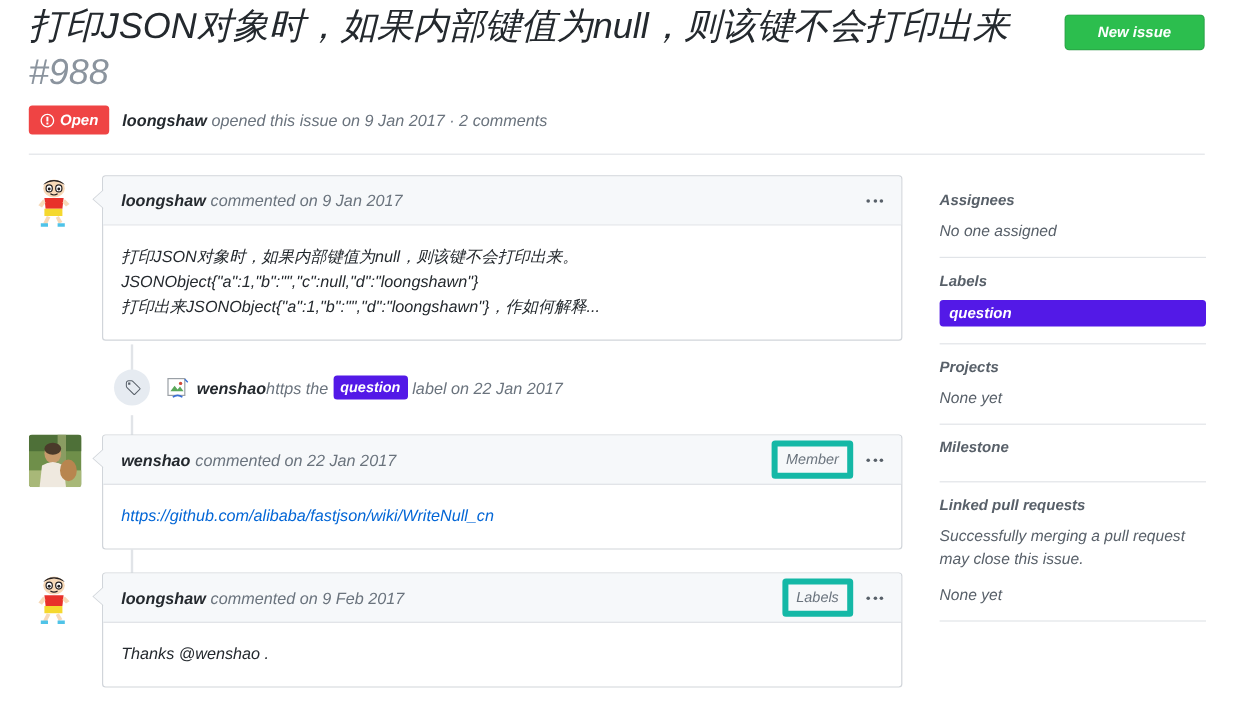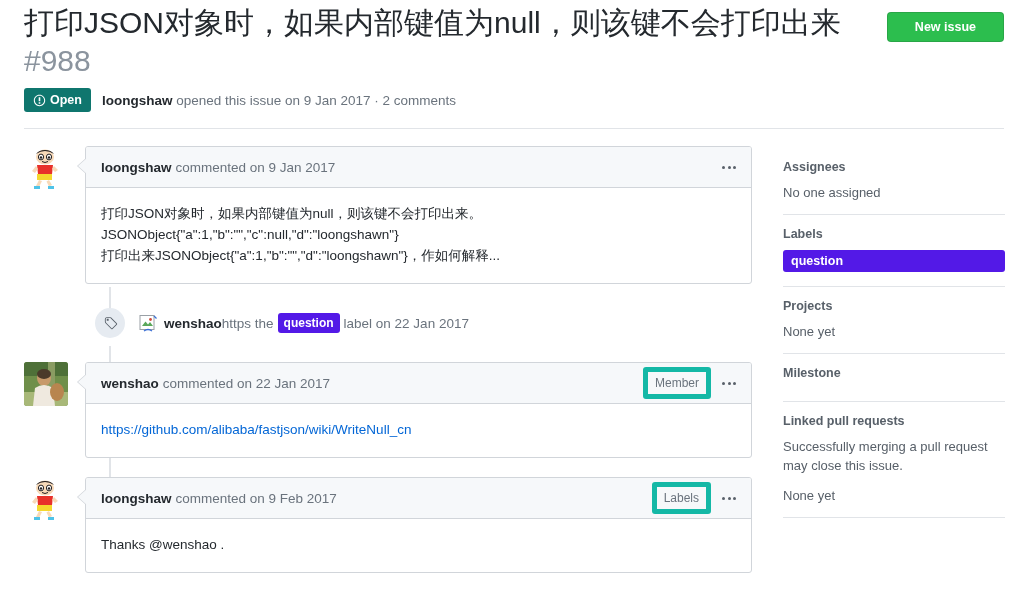--- a/index.html
+++ b/index.html
@@ -4,21 +4,21 @@
 <style>
   * { box-sizing: border-box; }
   html, body {
     margin: 0; padding: 0;
     width: 1028px; height: 598px;
     background: #ffffff;
     font-family: "Liberation Sans", sans-serif;
     color: #24292e;
     overflow: hidden;
   }
-  .page { position: relative; width: 836px; height: 598px; }
+  .page { position: relative; width: 836px; height: 598px; font-style: italic; }
 
   
   .header { position: absolute; left: 24px; top: 4px; width: 980px; }
   .title-row { display: flex; align-items: flex-start; }
   .title-block { flex: 1 1 auto; padding-right: 12px; }
   .issue-title {
     font-size: 30px; line-height: 38px; font-weight: 400;
     color: #24292e; margin: 0; letter-spacing: 0;
   }
   .issue-number { color: #8b949e; font-weight: 300; }
@@ -30,21 +30,21 @@
     padding: 7px 27px;
     border: 1px solid rgba(27,31,35,0.15);
     border-radius: 4px;
     line-height: 14px;
     white-space: nowrap;
     margin-top: 8px;
   }
   .meta-row { display: flex; align-items: center; margin-top: 8px; }
   .state-badge {
     display: inline-flex; align-items: center; gap: 4px;
-    background: #0f766e; color: #fff;
+    background: #ef4444; color: #fff;
     font-size: 12.5px; font-weight: bold;
     padding: 5px 9px; border-radius: 3px; line-height: 14px;
   }
   .state-badge svg { display:block; }
   .meta-text { font-size: 13.5px; color: #6a737d; margin-left: 11px; }
   .meta-text b { color: #24292e; font-weight: bold; }
   .header-rule {
     position: absolute; left: 24px; top: 128px; width: 980px;
     height: 1px; background: #e1e4e8;
   }

